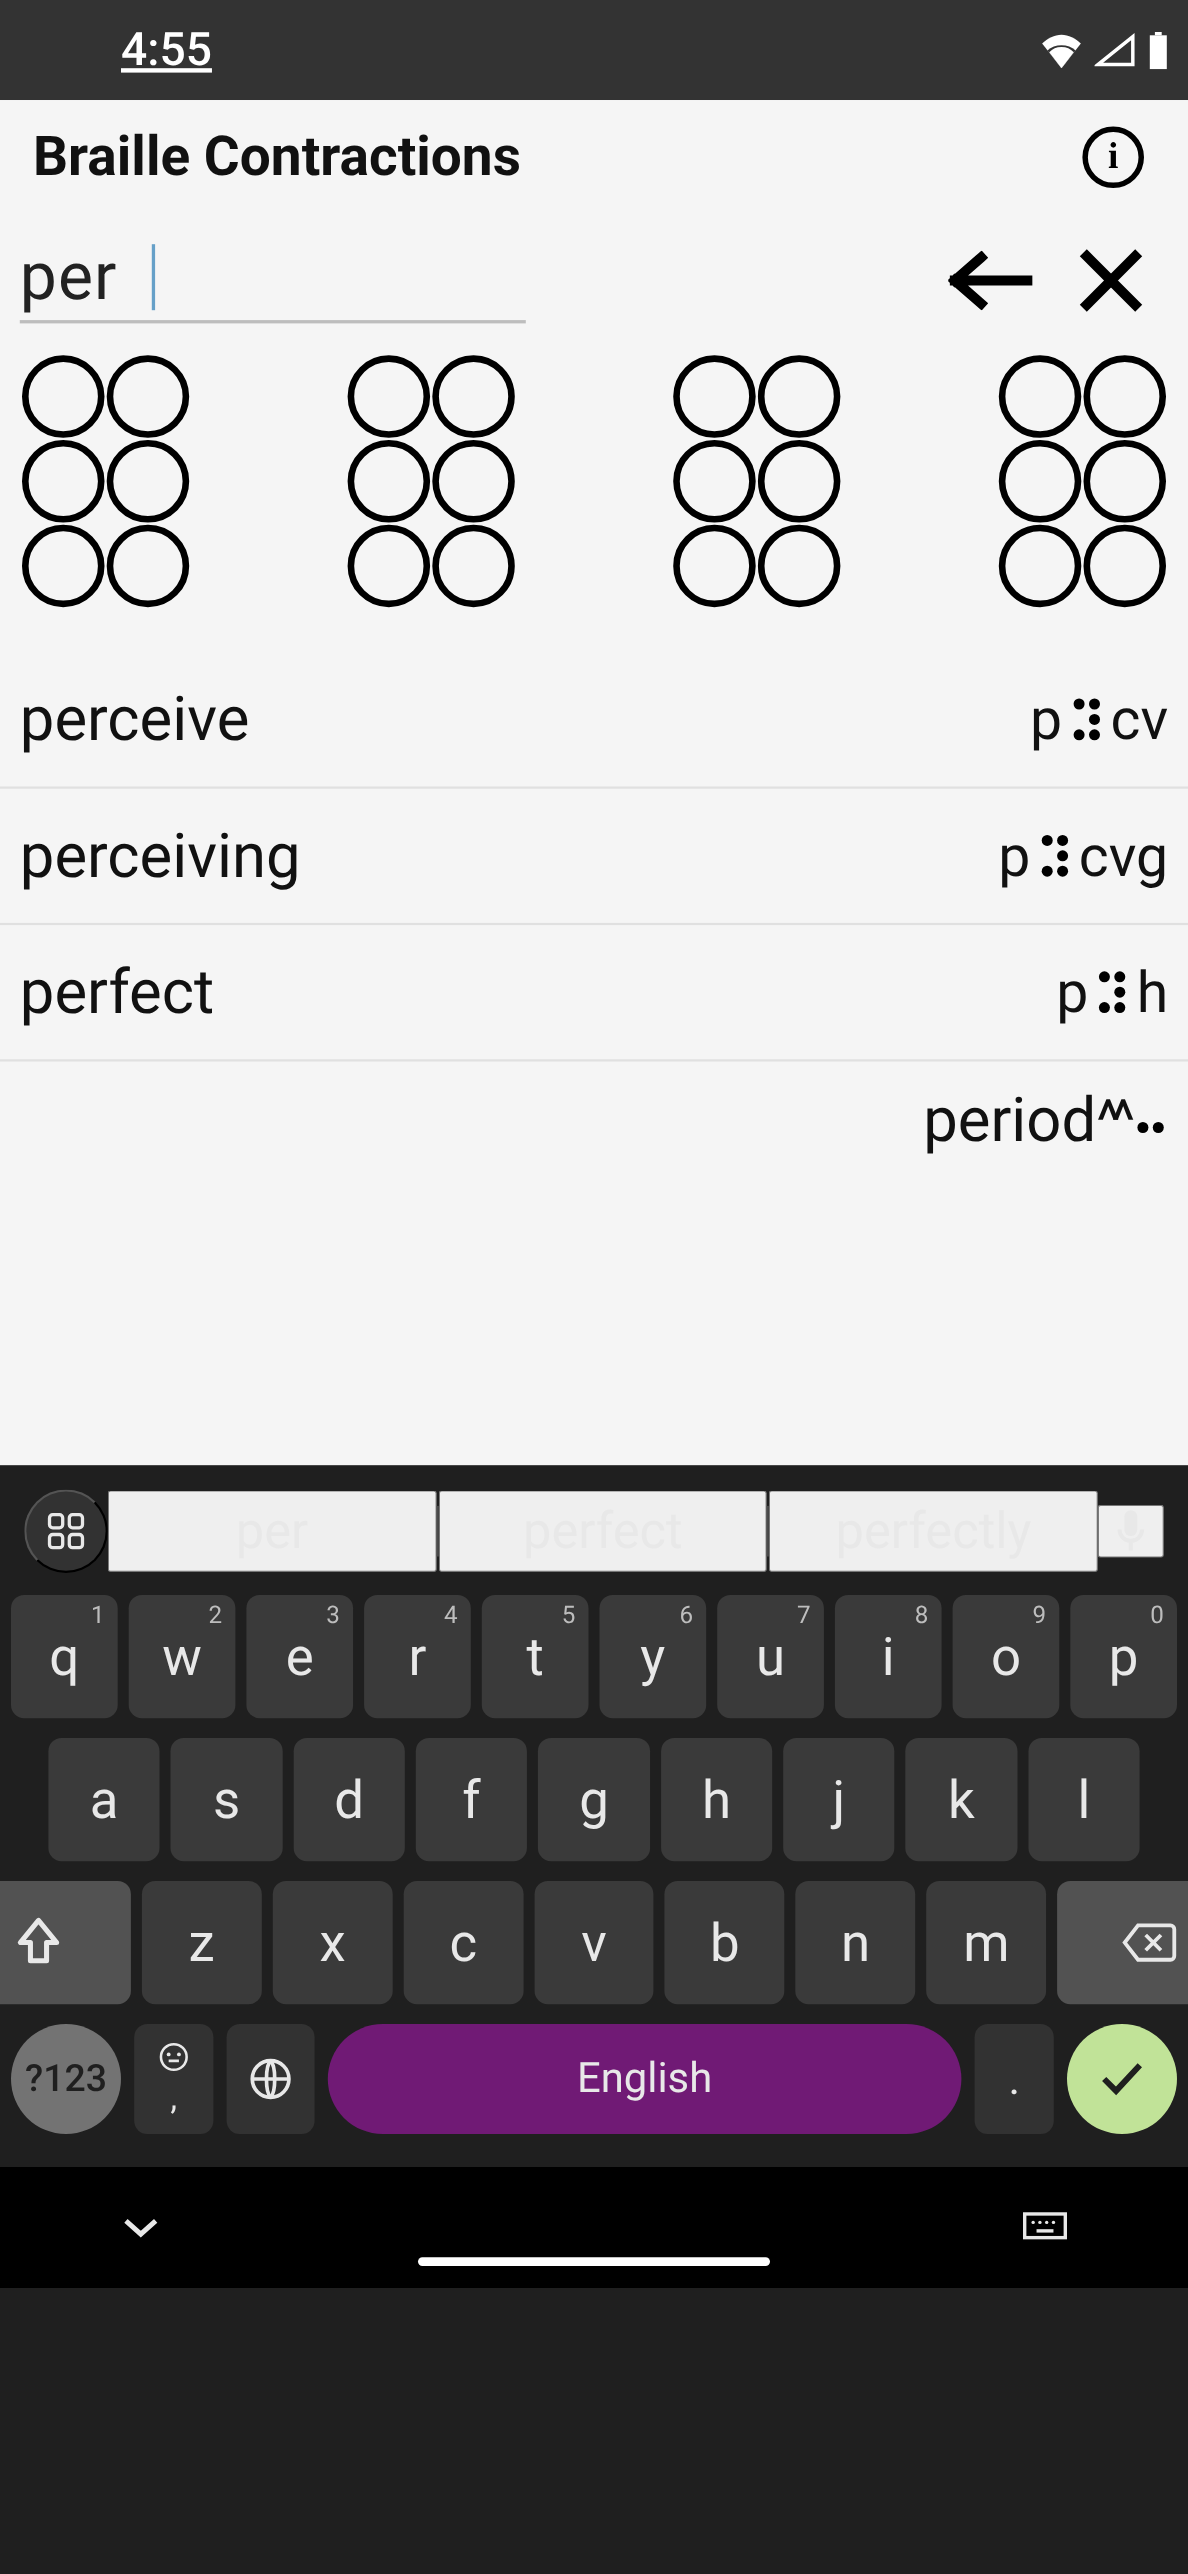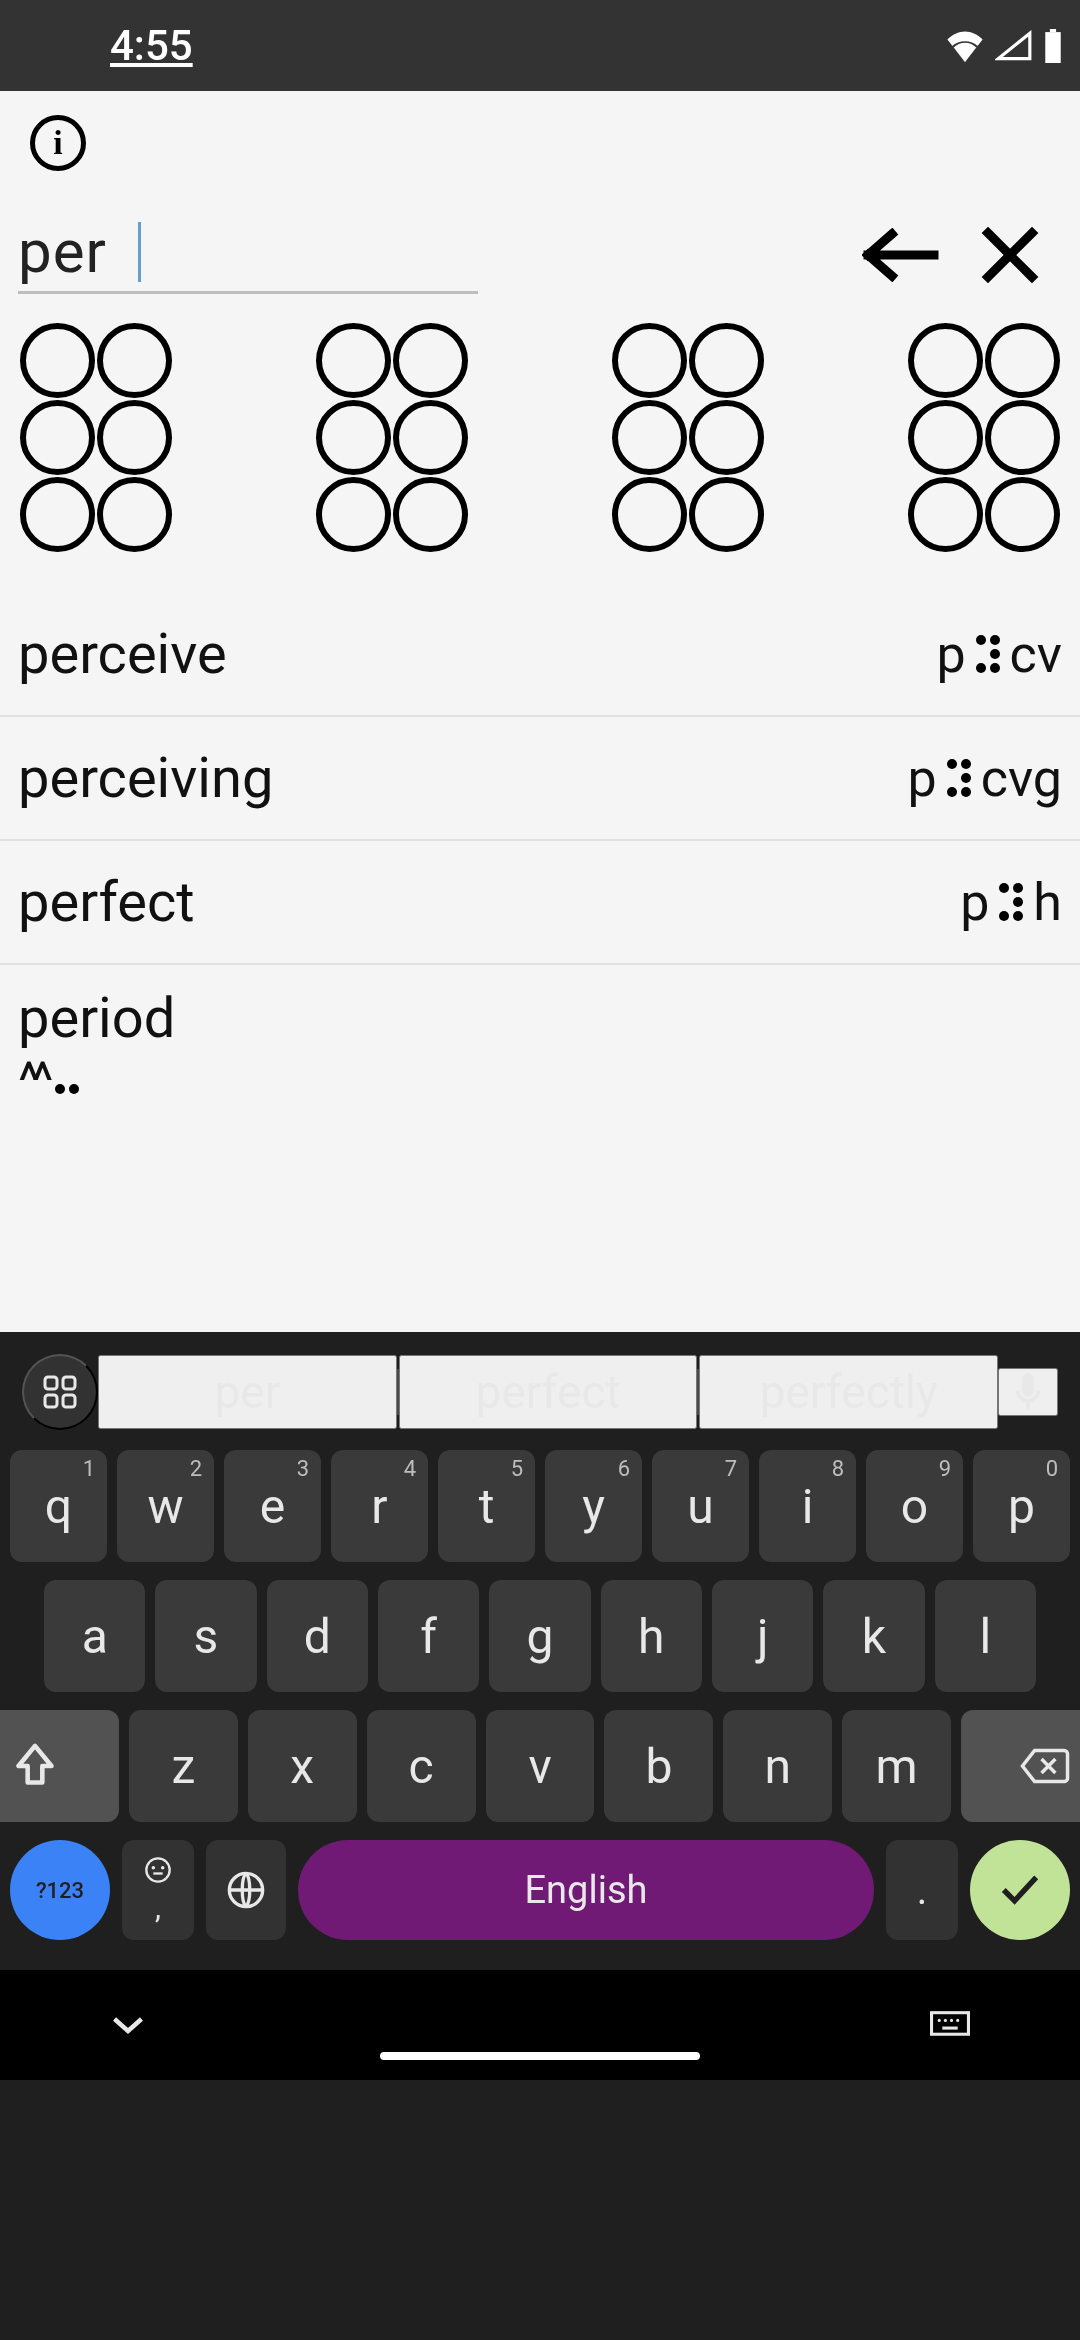--- a/index.html
+++ b/index.html
@@ -29,41 +29,41 @@
 
   .results { flex: 1; overflow: hidden; }
   .result-row { display: flex; align-items: center; justify-content: space-between; padding: 28px 18px; border-bottom: 2px solid #e0e0e0; }
   .result-row:first-child { border-top: 1px solid transparent; gap: 24px; }
   .word { font-size: 56px; color: #111; }
   .contraction { font-size: 52px; color: #111; display: flex; align-items: center; gap: 6px; }
   .mini-braille { display: inline-grid; grid-template-columns: 10px 10px; grid-template-rows: 10px 10px 10px; gap: 4px 4px; vertical-align: middle; margin: 0 4px; }
   .mini-dot { width: 10px; height: 10px; border-radius: 50%; background: #000; }
   .mini-dot.off { background: transparent; }
   .carets-up { letter-spacing: -8px; }
-  .result-partial { padding: 20px 18px 0 18px; display: flex; justify-content: flex-end; flex-direction: column; }
+  .result-partial { padding: 20px 18px 0 18px; display: flex; justify-content: flex-end; }
 
   .keyboard { background: #1f1f1f; color: #e8e8e8; padding-top: 16px; height: 1008px; }
   .suggest-row { display: flex; align-items: center; padding: 6px 22px 20px 22px; gap: 0; }
   .sugg-tool { width: 76px; height: 76px; border-radius: 38px; background: #323232; display: flex; align-items: center; justify-content: center; }
   .sugg-item { flex: 1; text-align: center; font-size: 46px; color: #e8e8e8; padding: 8px 0; }
   .sugg-sep { width: 2px; height: 46px; background: #4a4a4a; }
   .mic-btn { width: 60px; display: flex; align-items: center; justify-content: center; }
 
   .key-rows { padding: 0 10px; }
   .key-row { display: flex; gap: 10px; margin-bottom: 18px; justify-content: center; }
   .key { background: #3a3a3a; border-radius: 12px; height: 112px; display: flex; align-items: center; justify-content: center; font-size: 48px; color: #e8e8e8; position: relative; flex: 1; border: none; cursor: pointer; }
   .key .sup { position: absolute; top: 6px; right: 12px; font-size: 22px; color: #bdbdbd; }
   .row1 .key { flex: 0 0 calc((100% - 90px)/10); }
   .row2 { padding: 0 34px; }
   .row2 .key { flex: 0 0 calc((100% - 80px)/9); }
   .row3 .key { flex: 0 0 calc((100% - 80px)/9); }
   .key-wide { flex: 0 0 calc(((100% - 80px)/9)*1.5 + 5px) !important; background: #525252; }
 
   .bottom-row { display: flex; gap: 12px; padding: 0 10px; align-items: center; }
-  .key-circle { width: 100px; height: 100px; border-radius: 50%; background: #3b82f6; color: #1f1f1f; display: flex; align-items: center; justify-content: center; font-size: 22px; font-weight: 500; border: none; cursor: pointer; }
+  .key-circle { width: 100px; height: 100px; border-radius: 50%; background: #737373; color: #1f1f1f; display: flex; align-items: center; justify-content: center; font-size: 34px; font-weight: 500; border: none; cursor: pointer; }
   .key-small { width: 72px; height: 100px; background: #323232; border-radius: 12px; display: flex; flex-direction: column; align-items: center; justify-content: center; font-size: 30px; border: none; cursor: pointer; color: #e8e8e8; gap: 6px; }
   .key-space { flex: 1; height: 100px; background: #701a75; border-radius: 50px; display: flex; align-items: center; justify-content: center; font-size: 38px; border: none; cursor: pointer; color: #e8e8e8; }
   .key-enter { width: 100px; height: 100px; border-radius: 50%; background: #c1e398; display: flex; align-items: center; justify-content: center; border: none; cursor: pointer; }
 
   .nav-bar { height: 110px; background: #000; display: flex; align-items: center; justify-content: space-between; padding: 0 100px; position: relative; }
   .nav-handle { position: absolute; left: 50%; transform: translateX(-50%); bottom: 20px; width: 320px; height: 8px; background: #fff; border-radius: 4px; }
 </style>
 </head>
 <body>
 
@@ -79,20 +79,21 @@
         <path fill="none" stroke="#fff" stroke-width="2" d="M2 18L22 18 22 2z"></path>
       </svg>
     <svg width="20" height="34" viewBox="0 0 12 22">
         <rect x="1" y="2" width="10" height="20" fill="#fff"></rect>
         <rect x="4" y="0" width="4" height="2" fill="#fff"></rect>
       </svg>
   </div>
 </div>
 
 <div class="app-header">
+  <div class="app-title">Braille Contractions</div>
   <button class="info-btn">
       <span>i</span>
     </button>
 </div>
 
 <div class="search-row">
   <div class="search-input-wrap">
     <input class="search-input" value="per" style="">
     <div class="caret"></div>
   </div>

